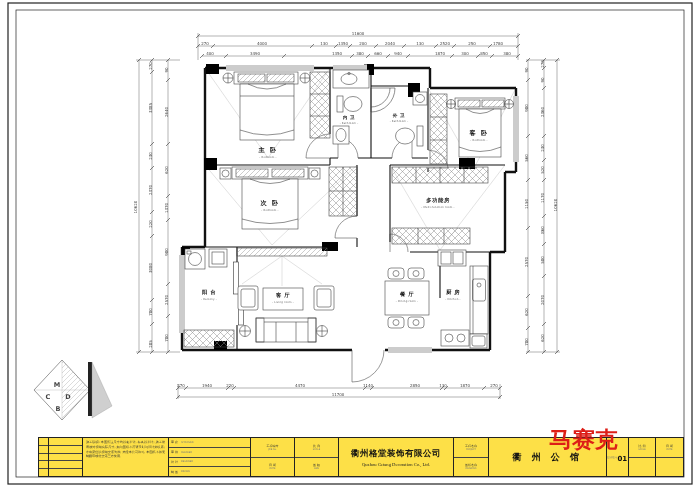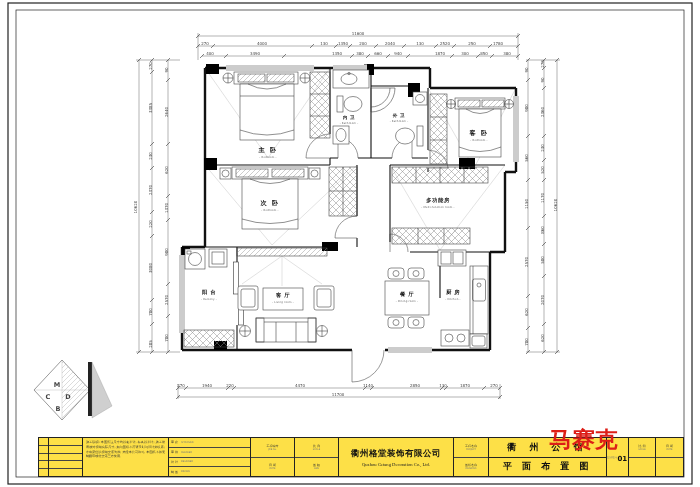--- a/index.html
+++ b/index.html
@@ -440,21 +440,20 @@
           <span class="cn">工程名称</span>
           <span class="en">PROJECT</span>
         </div>
     <div class="r">
           <span class="cn">图纸名称</span>
           <span class="en">DRAWING</span>
         </div>
   </div>
   <div class="col names" style="width:118px">
     <div class="r">衢 州 公 馆</div>
-    <div class="r">平 面 布 置 图</div>
   </div>
   <div class="col noCol" style="width:22px">
     <div class="lbl">图别/图号</div>
     <div class="num">01</div>
   </div>
   <div class="col stack2" style="width:27px">
     <div class="r">
           <span class="cn">比 例</span>
           <span class="en">SCALE</span>
         </div>

